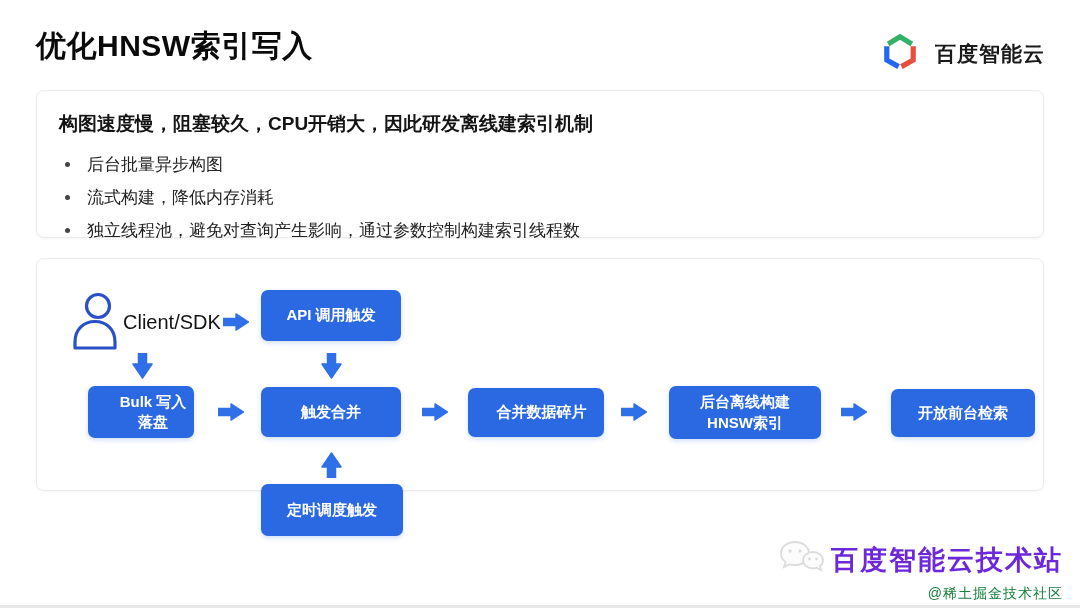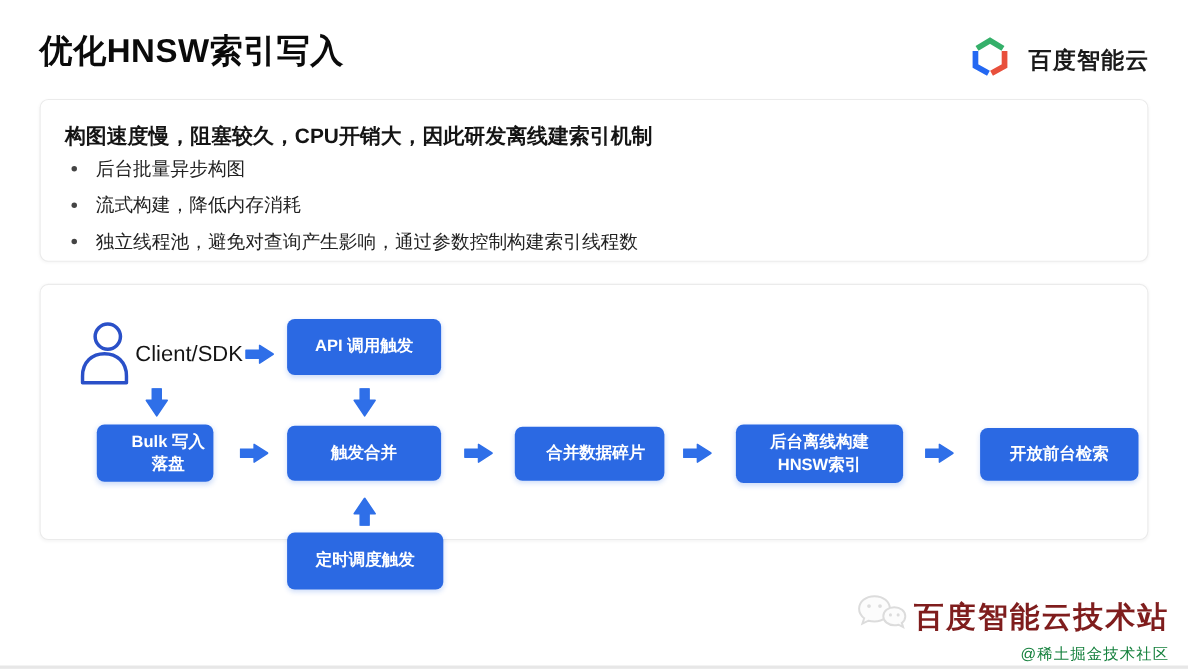--- a/index.html
+++ b/index.html
@@ -21,21 +21,21 @@
   
   .card {
     position: absolute; left: 36px; width: 1008px; background: #ffffff;
     border: 1px solid #ebebeb; border-radius: 8px;
     box-shadow: 0 1px 3px rgba(0,0,0,0.04);
   }
   .card-summary { top: 90px; height: 148px; padding: 20px 22px; }
   .card-diagram { top: 258px; height: 233px; }
 
   .summary-heading { font-size: 19px; font-weight: 700; color: #141414; }
-  .summary-list { list-style: none; }
+  .summary-list { list-style: none; margin-top: 11px; }
   .summary-list li {
     position: relative; padding-left: 28px; font-size: 17px; color: #222;
     height: 33px; line-height: 33px;
   }
   .summary-list li::before {
     content: ""; position: absolute; left: 6px; top: 14px;
     width: 5px; height: 5px; border-radius: 50%; background: #444;
   }
 
   
@@ -64,21 +64,21 @@
   .a-down-2 { left: 284px; top: 94px; }
   .a-bulk-merge   { left: 181px; top: 144px; }
   .a-merge-shards { left: 385px; top: 144px; }
   .a-shards-offline { left: 584px; top: 144px; }
   .a-offline-open { left: 804px; top: 144px; }
   .a-up { left: 284px; top: 193px; }
 
   
   .watermark { position: absolute; right: 17px; top: 540px; text-align: right; }
   .wm-row1 { display: flex; align-items: center; justify-content: flex-end; gap: 6px; }
-  .wm-text1 { font-size: 27px; font-weight: 600; color: #7f1d1d; letter-spacing: 2px; }
+  .wm-text1 { font-size: 27px; font-weight: 600; color: #6d28d9; letter-spacing: 2px; }
   .wm-text2 { margin-top: 5px; font-size: 14px; color: #15803d; letter-spacing: 1px; }
 
   .bottom-strip { position: absolute; left: 0; bottom: 0; width: 100%; height: 3px; background: #e7e7e7; }
 </style>
 </head>
 <body>
 
 <div class="stage">
 
   <div class="page-title">优化HNSW索引写入</div>

